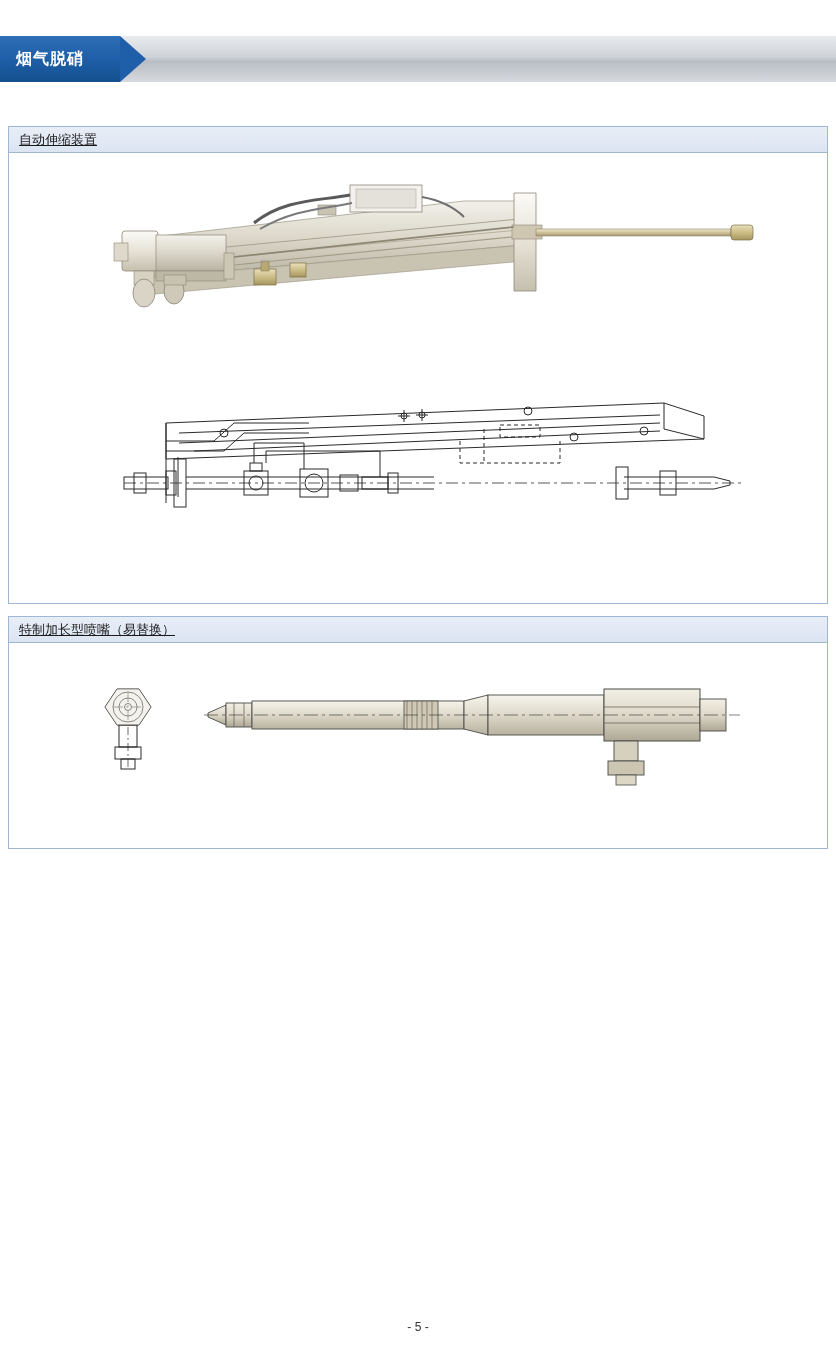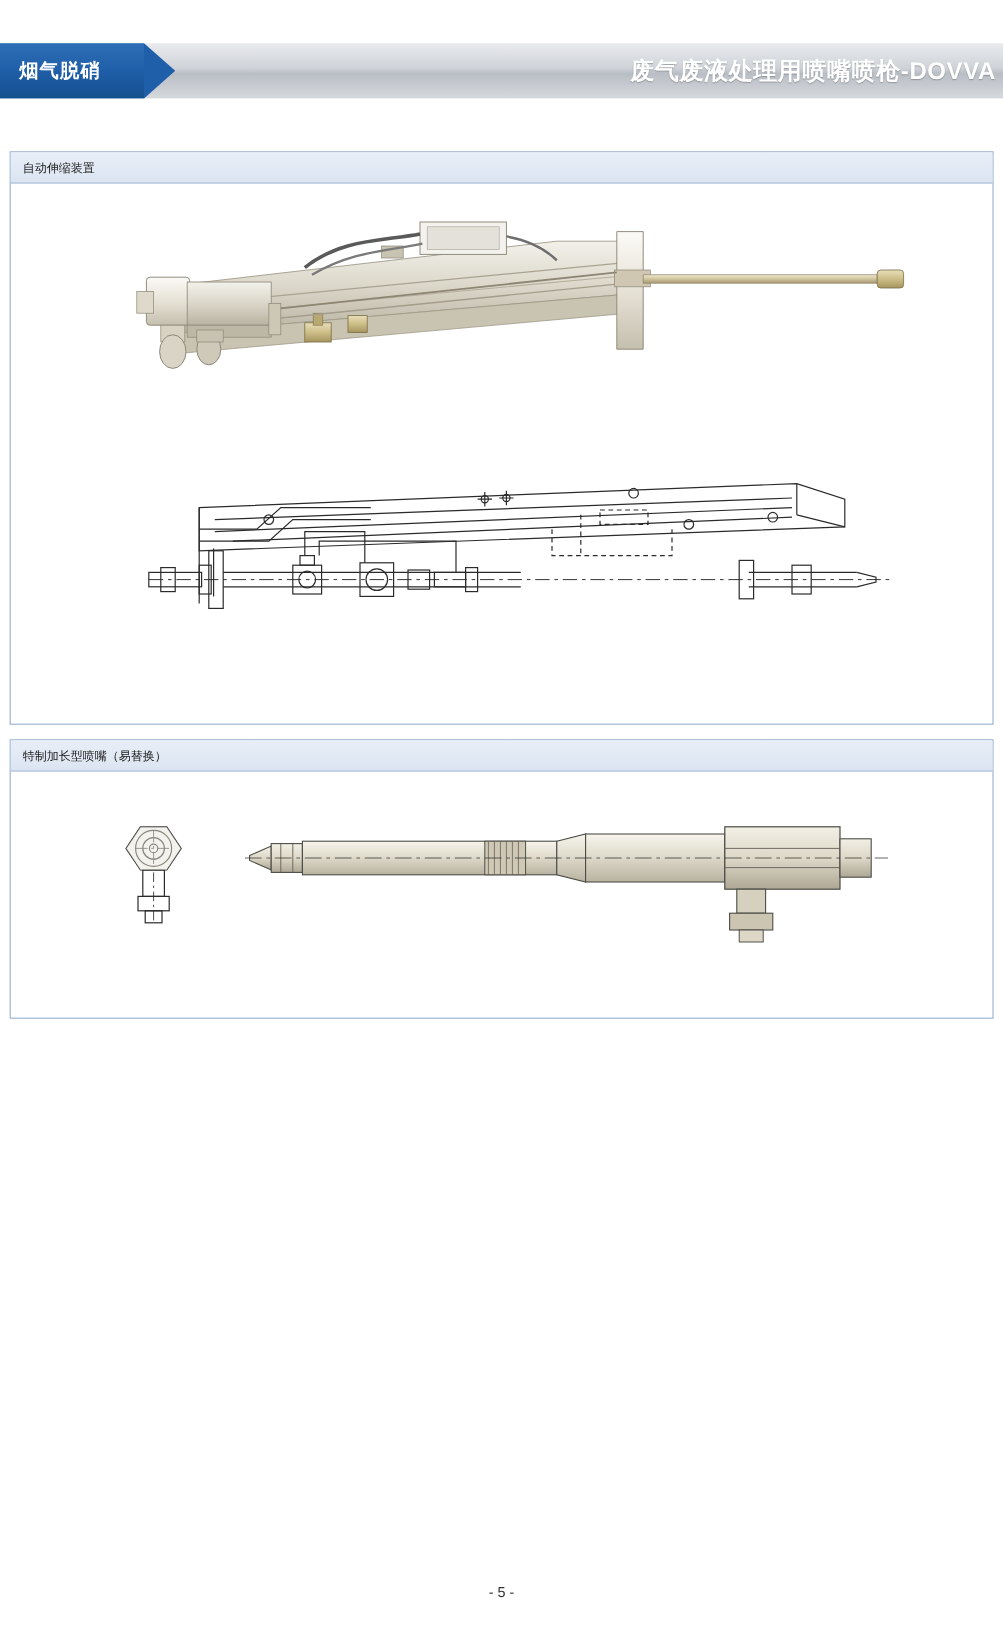--- a/index.html
+++ b/index.html
@@ -84,22 +84,23 @@
     box-sizing: border-box;
   }
   .panel-title {
     height: 26px;
     background: linear-gradient(to bottom, #e8eef7 0%, #dbe5f2 100%);
     border-bottom: 1px solid #9fb6d4;
     display: flex;
     align-items: center;
     padding-left: 10px;
     box-sizing: border-box;
-    font-size: 10px;
+    font-size: 13px;
     color: #1a1a1a;
+    text-decoration: underline;
   }
   .panel-body {
     position: relative;
     width: 100%;
   }
 
   #panel-auto { top: 126px; height: 478px; }
   #panel-auto .panel-body { height: 450px; }
 
   #panel-nozzle { top: 616px; height: 233px; }
@@ -124,21 +125,20 @@
 </style>
 </head>
 <body>
 
 <div class="header">
   <div class="header-bg"></div>
   <div class="header-tab">
     <span class="header-tab-label">烟气脱硝</span>
   </div>
   <div class="header-tab-arrow"></div>
-  <div class="header-title">废气废液处理用喷嘴喷枪-DOVVA</div>
 </div>
 
 <div class="panel" id="panel-auto">
   <div class="panel-title">自动伸缩装置</div>
   <div class="panel-body">
 
     <div class="figure" style="left:95px; top:30px;">
       <svg width="670" height="160" viewBox="0 0 670 160">
         <defs>
           <linearGradient id="metal1" x1="0" y1="0" x2="0" y2="1">

